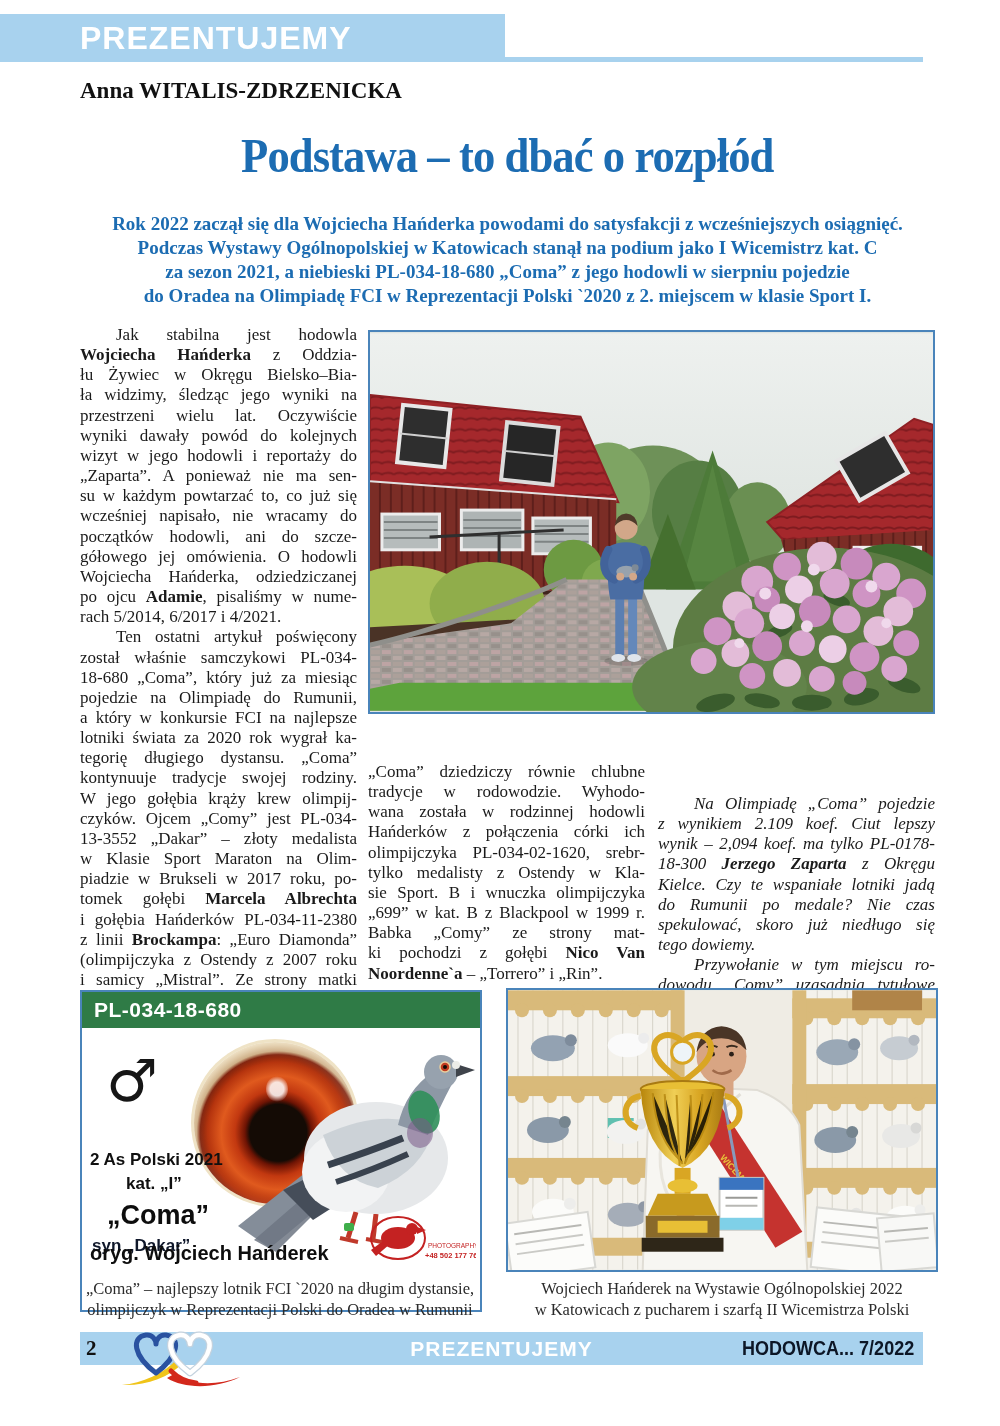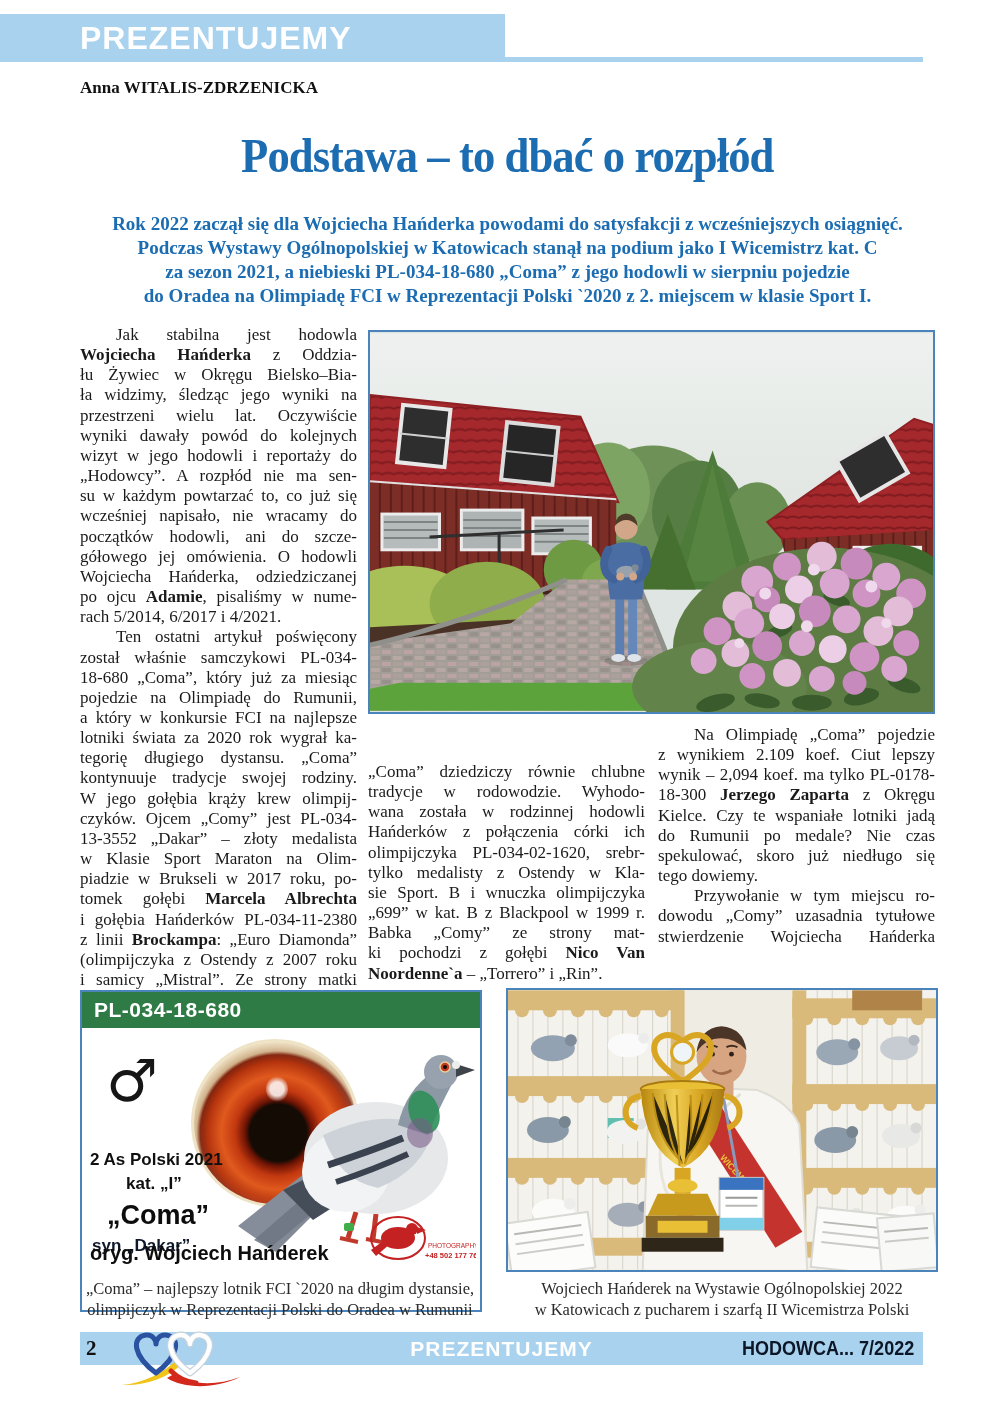--- a/index.html
+++ b/index.html
@@ -6,32 +6,32 @@
   .page{position:relative;width:1000px;height:1426px;background:#fff;overflow:hidden;
         font-family:"Liberation Serif",serif;color:#1a1a1a;}
   .abs{position:absolute;}
 
   
   .kicker-band{left:0;top:14px;width:505px;height:48px;background:#a8d2ee;}
   .kicker-band span{display:block;margin-left:80px;line-height:48px;
         font-family:"Liberation Sans",sans-serif;font-weight:bold;font-size:32px;
         letter-spacing:1px;color:#ffffff;}
   .kicker-line{left:505px;top:57px;width:418px;height:5px;background:#a8d2ee;}
-  .author{left:80px;top:78px;font-size:17px;font-weight:bold;color:#111;}
+  .author{left:80px;top:78px;font-size:23px;font-weight:bold;color:#111;}
   .title-wrap{left:80px;top:128px;width:855px;text-align:center;}
   .title-wrap h1{display:inline-block;margin:0;transform:scaleX(.93);transform-origin:center;
         font-size:48px;font-weight:bold;color:#1c6cb2;letter-spacing:-1px;white-space:nowrap;}
   .lead{left:80px;top:212px;width:855px;text-align:center;color:#1c6cb2;font-weight:bold;
         font-size:19px;line-height:24px;white-space:pre-line;}
 
   
   .col{width:277px;font-size:17px;}
   .col1{left:80px;top:325px;}
   .col2{left:368px;top:762px;}
-  .col3{left:658px;top:725px;}
+  .col3{left:658px;top:794px;font-style:italic;}
   .jline{text-align:justify;text-align-last:justify;line-height:20.15px;white-space:normal;}
   .jline.lastline{text-align-last:left;}
   .jline.indent{text-indent:36px;}
   .jline b{font-weight:bold;}
 
   
   .photo{border:2px solid #4a84ba;background:#dfe5e2;box-sizing:border-box;}
   .photo1{left:368px;top:330px;width:567px;height:384px;}
   .caption{text-align:center;color:#2b2b2b;}
   .caption1{left:368px;top:722px;width:567px;font-size:17px;}
@@ -96,21 +96,21 @@
 
   <div class="abs col col1">
       <div class="para">
         <div class="jline indent">Jak stabilna jest hodowla</div>
         <div class="jline"><b>Wojciecha Hańderka</b> z Oddzia-</div>
         <div class="jline">łu Żywiec w Okręgu Bielsko–Bia-</div>
         <div class="jline">ła widzimy, śledząc jego wyniki na</div>
         <div class="jline">przestrzeni wielu lat. Oczywiście</div>
         <div class="jline">wyniki dawały powód do kolejnych</div>
         <div class="jline">wizyt w jego hodowli i reportaży do</div>
-        <div class="jline">„Hodowcy”. A rozpłód nie ma sen-</div>
+        <div class="jline">„Zaparta”. A ponieważ nie ma sen-</div>
         <div class="jline">su w każdym powtarzać to, co już się</div>
         <div class="jline">wcześniej napisało, nie wracamy do</div>
         <div class="jline">początków hodowli, ani do szcze-</div>
         <div class="jline">gółowego jej omówienia. O hodowli</div>
         <div class="jline">Wojciecha Hańderka, odziedziczanej</div>
         <div class="jline">po ojcu <b>Adamie</b>,  pisaliśmy w nume-</div>
         <div class="jline lastline">rach 5/2014, 6/2017 i 4/2021.</div>
       </div>
       <div class="para">
         <div class="jline indent">Ten ostatni artykuł poświęcony</div>

